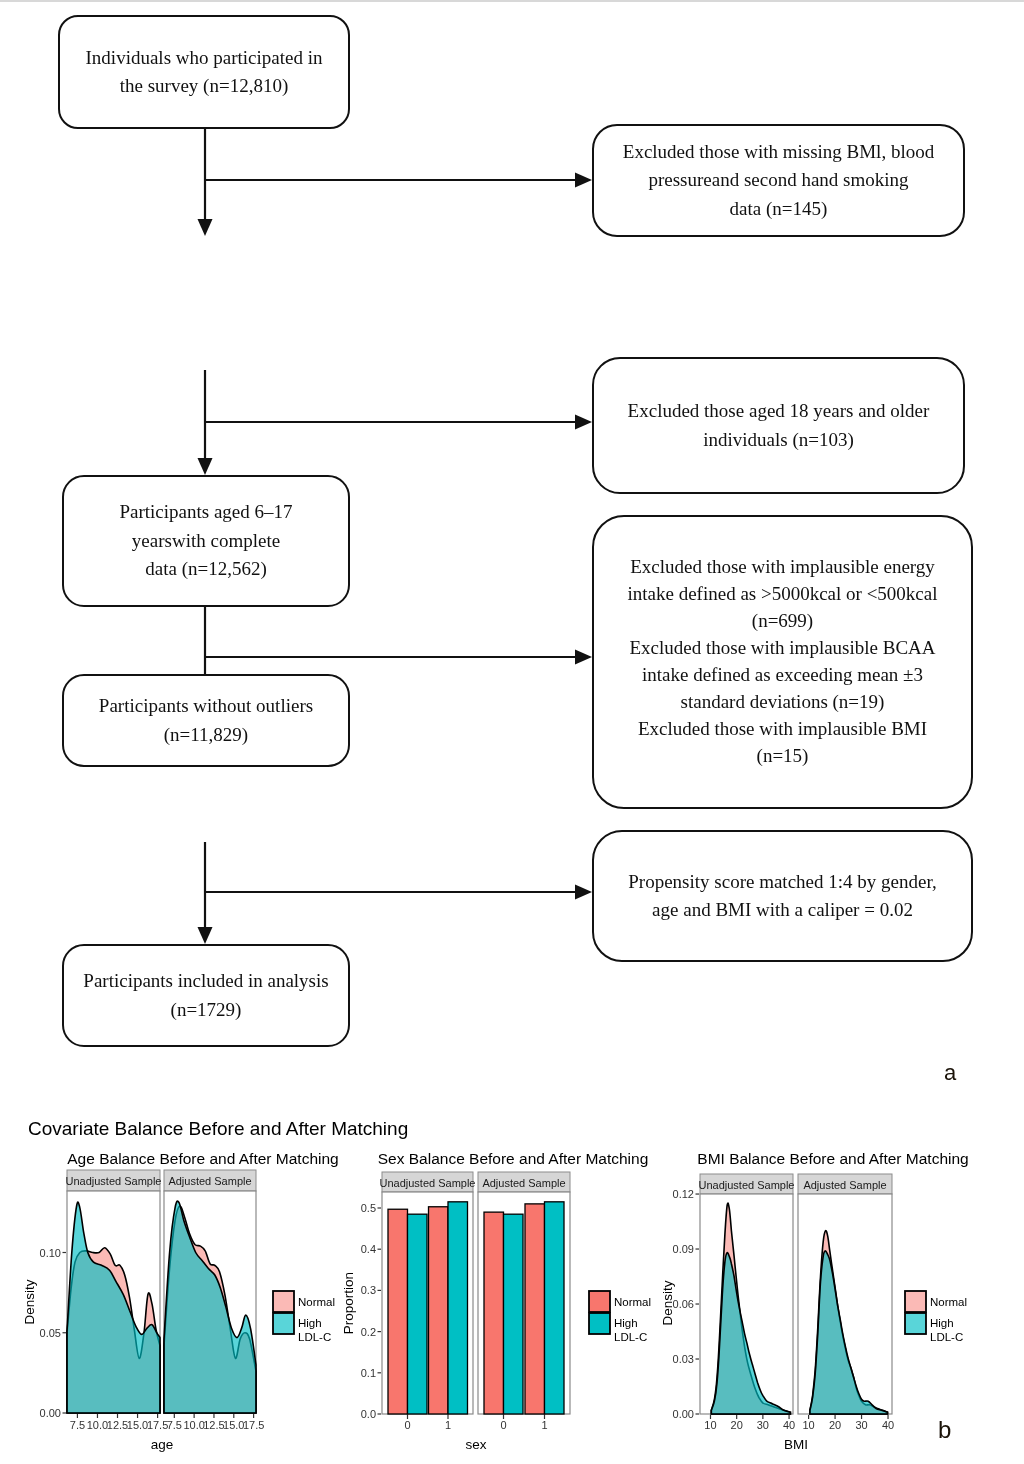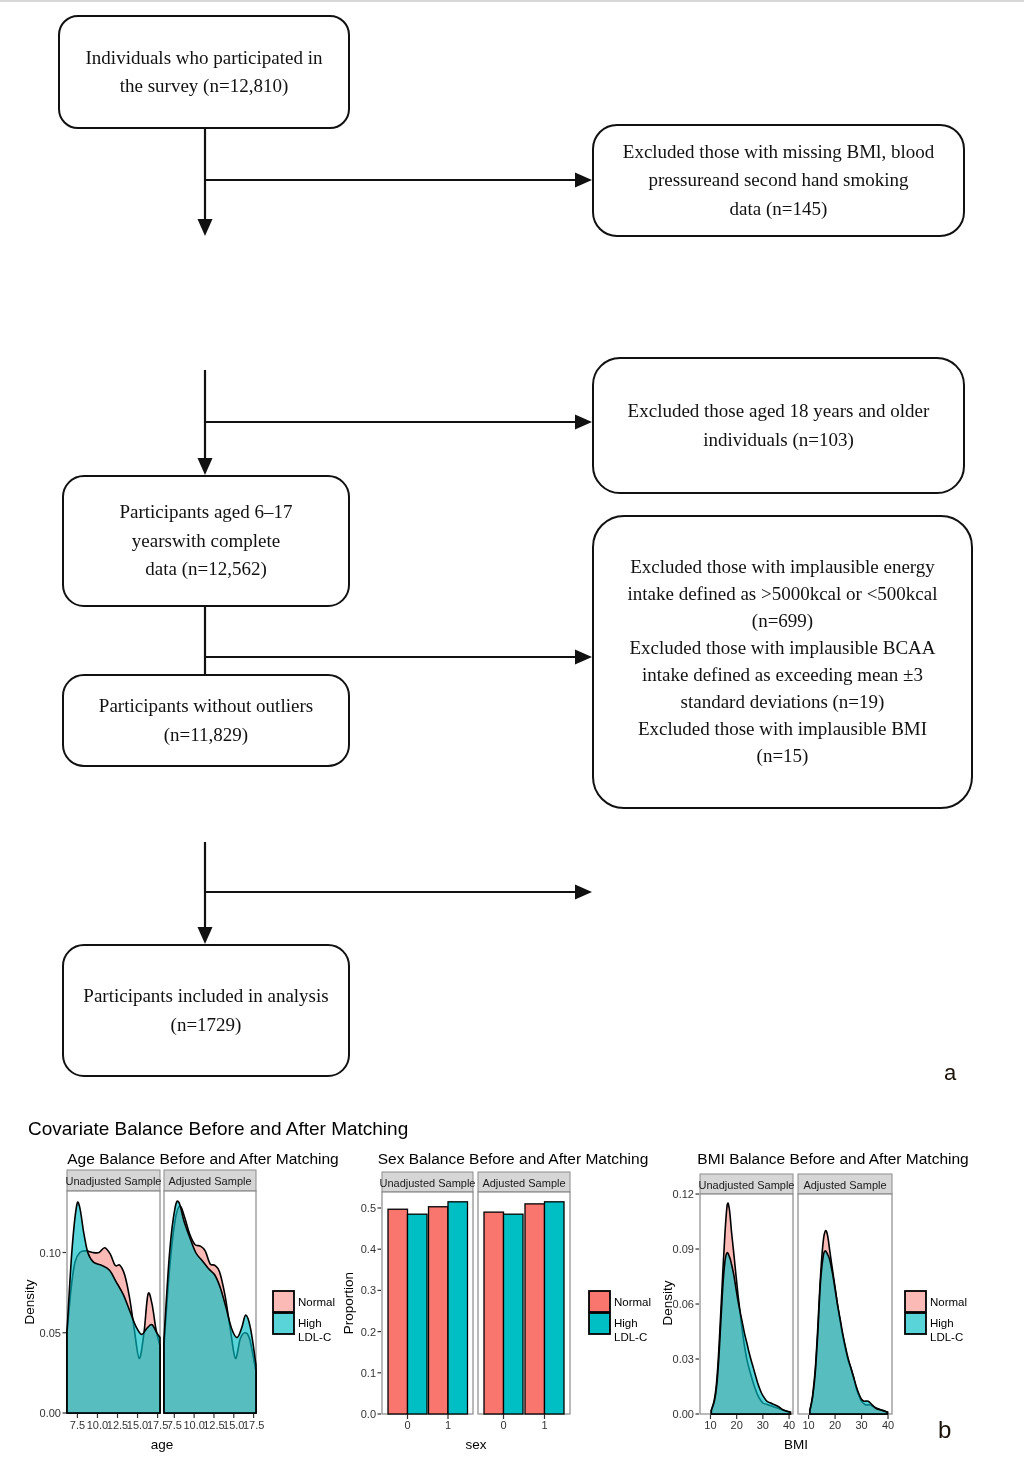--- a/index.html
+++ b/index.html
@@ -6,21 +6,21 @@
   .page{position:relative;width:1024px;height:1464px;background:#ffffff;overflow:hidden;
         font-family:"Liberation Serif", serif;border-top:2px solid #d8d8d8;}
   svg{position:absolute;left:0;}
   .fbox{position:absolute;box-sizing:border-box;border:2.2px solid #111;background:#fff;
         display:flex;align-items:center;justify-content:center;text-align:center;
         font-size:19px;line-height:1.5;color:#111;padding:4px 12px;}
   .b1{left:58px;top:13px;width:292px;height:114px;border-radius:20px;}
   .b2{left:62px;top:234px;width:284px;height:134px;border-radius:20px;}
   .b3{left:62px;top:473px;width:288px;height:132px;border-radius:22px;}
   .b4{left:62px;top:672px;width:288px;height:93px;border-radius:22px;}
-  .b5{left:62px;top:942px;width:288px;height:133px;border-radius:22px;}
+  .b5{left:62px;top:942px;width:288px;height:103px;border-radius:22px;}
   .s1{left:592px;top:122px;width:373px;height:113px;border-radius:25px;}
   .s2{left:592px;top:355px;width:373px;height:137px;border-radius:28px;}
   .s3{left:592px;top:513px;width:381px;height:294px;border-radius:32px;line-height:1.42;}
   .s4{left:592px;top:828px;width:381px;height:132px;border-radius:30px;}
   .panel-label{position:absolute;font-family:"Liberation Sans",sans-serif;color:#1a1208;}
   .lab-a{left:944px;top:1058px;font-size:22px;}
   .lab-b{left:938px;top:1414px;font-size:24px;}
   .overall-title{position:absolute;left:28px;top:1116px;font-family:"Liberation Sans",sans-serif;
         font-size:19px;color:#000;}
 </style>
@@ -52,20 +52,21 @@
     </g>
   </svg>
 
   <div class="fbox b1">Individuals who participated in<br>the survey (n=12,810)</div>
   <div class="fbox b3">Participants aged 6–17<br>yearswith complete<br>data (n=12,562)</div>
   <div class="fbox b4">Participants without outliers<br>(n=11,829)</div>
   <div class="fbox b5">Participants included in analysis<br>(n=1729)</div>
   <div class="fbox s1">Excluded those with missing BMl, blood<br>pressureand second hand smoking<br>data (n=145)</div>
   <div class="fbox s2">Excluded those aged 18 years and older<br>individuals (n=103)</div>
   <div class="fbox s3">Excluded those with implausible energy<br>intake defined as &gt;5000kcal or &lt;500kcal<br>(n=699)<br>Excluded those with implausible BCAA<br>intake defined as exceeding mean ±3<br>standard deviations (n=19)<br>Excluded those with implausible BMI<br>(n=15)</div>
+  <div class="fbox s4">Propensity score matched 1:4 by gender,<br>age and BMI with a caliper = 0.02</div>
 
   <div class="panel-label lab-a">a</div>
 
   <div class="overall-title">Covariate Balance Before and After Matching</div>
   <svg id="charts" width="1024" height="374" viewBox="0 1090 1024 374" style="top:1090px;">
       <g>
         <text x="203" y="1162" font-size="15.5" text-anchor="middle" font-family="&quot;Liberation Sans&quot;, sans-serif" fill="#000">Age Balance Before and After Matching</text>
         <rect x="67" y="1168" width="93" height="21" fill="#D6D6D6" stroke="#8C8C8C" stroke-width="1"></rect>
         <text x="113.5" y="1183" font-size="11" text-anchor="middle" font-family="&quot;Liberation Sans&quot;, sans-serif" fill="#1a1a1a">Unadjusted Sample</text>
         <rect x="67" y="1189" width="93" height="222" fill="#ffffff" stroke="#8A8A8A" stroke-width="1.2"></rect>

